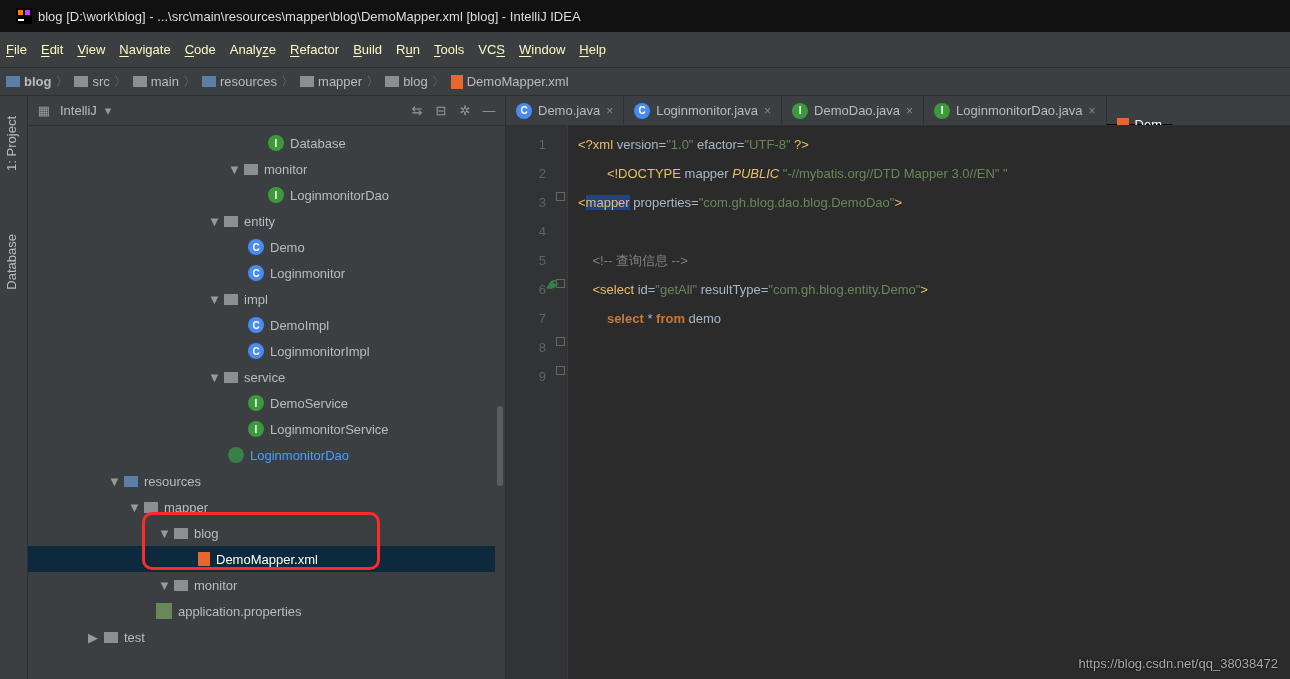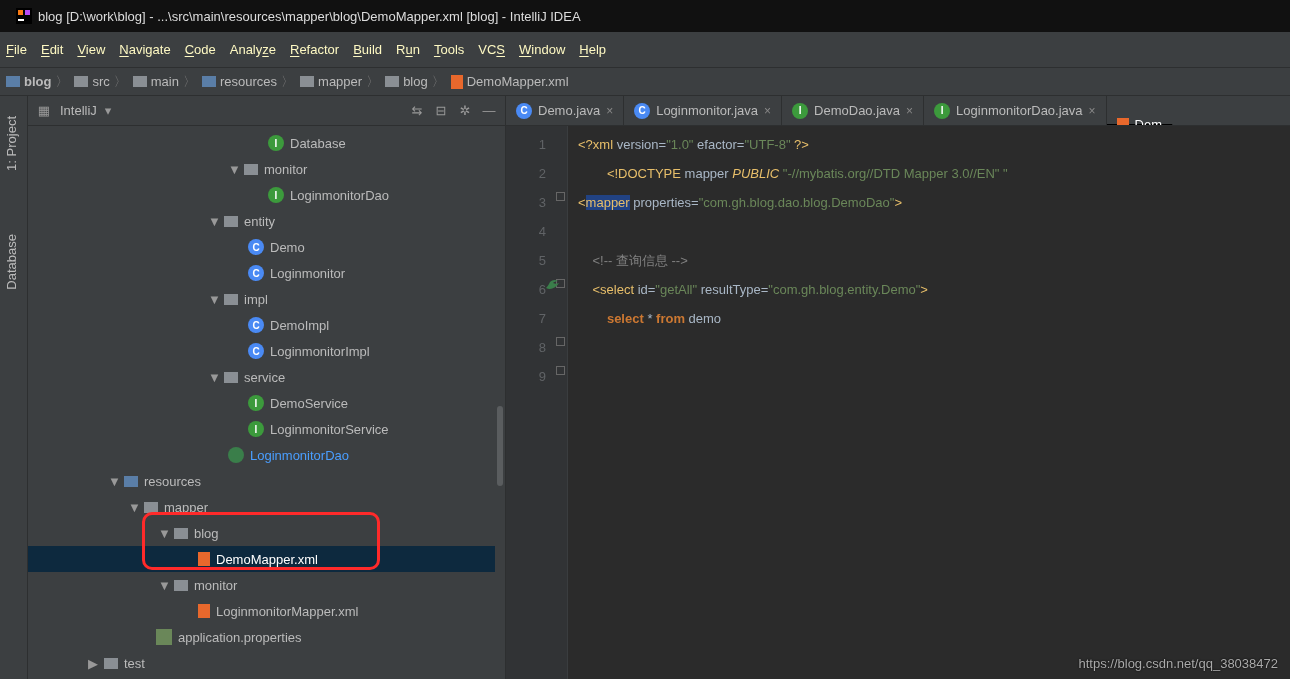--- a/index.html
+++ b/index.html
@@ -218,24 +218,20 @@
         </div>
       <div class="tree-row selected" style="padding-left:170px">
           <span class="icon-file-xml"></span>
           <span>DemoMapper.xml</span>
         </div>
       <div class="tree-row" style="padding-left:130px">
           <span class="arrow">▼</span>
           <span class="icon-folder"></span>
           <span>monitor</span>
         </div>
-      <div class="tree-row" style="padding-left:170px">
-          <span class="icon-file-xml"></span>
-          <span>LoginmonitorMapper.xml</span>
-        </div>
       <div class="tree-row" style="padding-left:128px">
           <span style="width:16px;height:16px;background:#6a8759;display:inline-block"></span>
           <span>application.properties</span>
         </div>
       <div class="tree-row" style="padding-left:60px">
           <span class="arrow">▶</span>
           <span class="icon-folder"></span>
           <span>test</span>
         </div>
 

